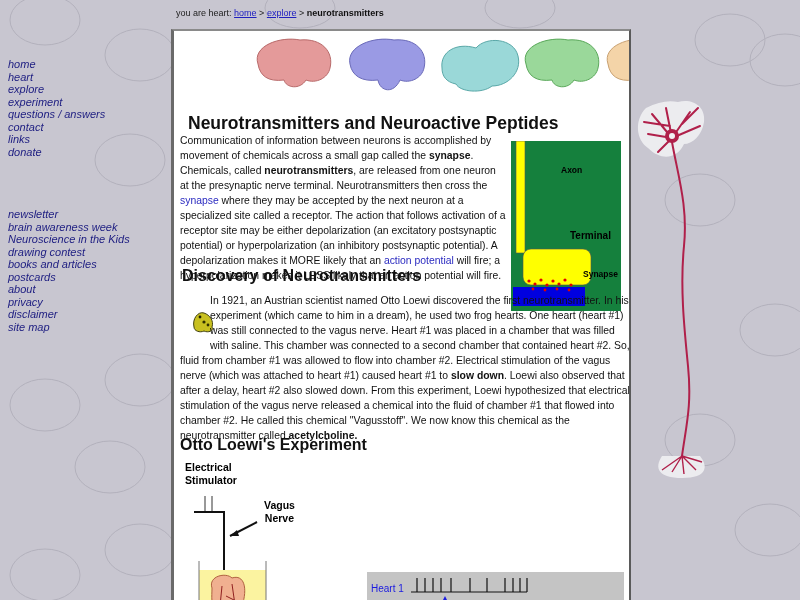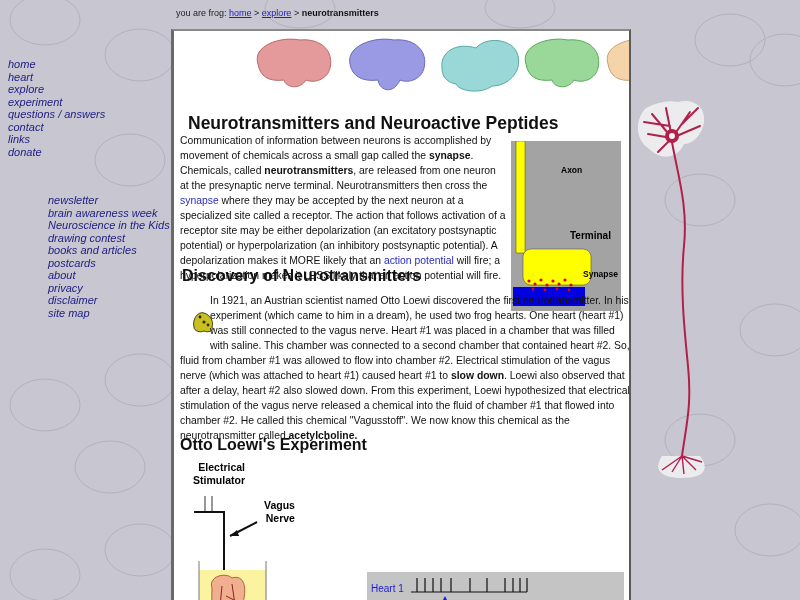--- a/index.html
+++ b/index.html
@@ -10,21 +10,21 @@
   }
   .bg-brain { position:absolute; opacity:0.35; }
   .breadcrumb {
     position:absolute; left:176px; top:8px; font-size:9px; color:#222;
   }
   .breadcrumb a { color:#2020c0; text-decoration:underline; }
   .breadcrumb .current { font-weight:bold; color:#111; }
   .nav { position:absolute; left:8px; font-size:11px; font-style:italic; line-height:12.5px; }
   .nav a { display:block; color:#1c1c80; text-decoration:none; }
   .nav1 { top:58px; }
-  .nav2 { top:194px;margin-left:40px; }
+  .nav2 { top:208px; }
   .frame {
     position:absolute; left:171px; top:29px; width:460px; height:580px;
     background:#fff; border-left:3px solid #6a6a6a; border-top:2px solid #8a8a8a;
     border-right:2px solid #5a5a5a; box-sizing:border-box; overflow:hidden;
   }
   .banner { position:relative; height:66px; }
   .banner .brain { position:absolute; top:3px; }
   .banner-title {
     position:absolute; left:114px; top:12px; font-size:22px; font-weight:bold; font-style:italic;
     color:#1a1a8a; letter-spacing:3px;
@@ -33,21 +33,21 @@
     margin:12px; position:absolute; left:2px; top:70px; font-size:17.5px; font-weight:bold; color:#111;
     white-space:nowrap;
   }
   .para {
     position:absolute; font-size:10.4px; line-height:15px; color:#111;
   }
   .para a { color:#2a2ac0; text-decoration:none; }
   .p1 { left:6px; top:102px; width:326px; }
   .h3 { position:absolute; font-size:16px; font-weight:bold; color:#111; }
   .p2 { left:6px; top:262px; width:450px; }
-  .syn-fig { position:absolute; left:337px; top:110px; width:110px; height:170px; background:#a3a3a3; }
+  .syn-fig { position:absolute; left:337px; top:110px; width:110px; height:170px; background:#15803d; }
   .frog { position:absolute; left:16px; top:278px; }
   .exp-fig { position:absolute; left:8px; top:425px; }
   .trace { position:absolute; left:193px; top:541px; width:257px; height:40px; background:#c4c4c4; }
   .trace-label { position:absolute; left:4px; top:11px; font-size:10px; font-weight:normal; color:#1a1ae0; }
   .neuron { position:absolute; left:632px; top:96px; }
 </style>
 </head>
 <body>
 
 <svg class="bg-brain" style="left:0;top:0" width="800" height="600">
@@ -65,21 +65,21 @@
     <ellipse cx="700" cy="200" rx="35" ry="26"></ellipse>
       <ellipse cx="775" cy="330" rx="35" ry="26"></ellipse>
     <ellipse cx="700" cy="440" rx="35" ry="26"></ellipse>
       <ellipse cx="770" cy="530" rx="35" ry="26"></ellipse>
     <ellipse cx="300" cy="8" rx="35" ry="20"></ellipse>
       <ellipse cx="520" cy="8" rx="35" ry="20"></ellipse>
   </g>
 </svg>
 
 <div class="breadcrumb">
-  <span>you are frog:</span>
+  <span>you are heart:</span>
   <a>home</a>
   <span>&gt;</span>
   <a>explore</a>
   <span>&gt;</span>
   <span class="current">neurotransmitters</span>
 </div>
 
 <nav class="nav nav1">
   <a>home</a>
   <a>heart</a>
@@ -164,25 +164,25 @@
   </svg>
 
   <div class="para p2">
     <div style="float:left;width:30px;height:48px;margin-top:12px"></div>
     <span>In 1921, an Austrian scientist named Otto Loewi discovered the first neurotransmitter. In his experiment (which came to him in a dream), he used two frog hearts. One heart (heart #1) was still connected to the vagus nerve. Heart #1 was placed in a chamber that was filled with saline. This chamber was connected to a second chamber that contained heart #2. So, fluid from chamber #1 was allowed to flow into chamber #2. Electrical stimulation of the vagus nerve (which was attached to heart #1) caused heart #1 to </span><b>slow down</b><span>. Loewi also observed that after a delay, heart #2 also slowed down. From this experiment, Loewi hypothesized that electrical stimulation of the vagus nerve released a chemical into the fluid of chamber #1 that flowed into chamber #2. He called this chemical "Vagusstoff". We now know this chemical as the neurotransmitter called </span><b>acetylcholine.</b>
   </div>
 
   <div class="h3" style="left:6px;top:405px">Otto Loewi's Experiment</div>
 
   <div class="exp-fig">
-    <div style="position:absolute;left:3px;top:5px;width:60px;text-align:right;font-size:10.5px;font-weight:bold;line-height:13px">
+    <div style="position:absolute;left:3px;top:5px;width:60px;text-align:left;font-size:10.5px;font-weight:bold;line-height:13px">
       <div>Electrical</div>
         <div>Stimulator</div>
     </div>
-    <div style="position:absolute;left:82px;top:43px;font-size:10.5px;font-weight:bold;line-height:13px;text-align:right">
+    <div style="position:absolute;left:82px;top:43px;font-size:10.5px;font-weight:bold;line-height:13px;text-align:center">
       <div>Vagus</div>
         <div>Nerve</div>
     </div>
     <svg width="200" height="150" style="position:absolute;left:0;top:0">
       <line x1="23" y1="40" x2="23" y2="56" stroke="#333"></line>
         <line x1="30" y1="40" x2="30" y2="56" stroke="#333"></line>
       <path d="M12 56 L42 56 L42 130" fill="none" stroke="#111" stroke-width="2"></path>
       <path d="M75 66 L48 80" stroke="#111" stroke-width="2"></path>
         <path d="M48 80 L55 74 L57 80Z" fill="#111"></path>
       <rect x="17" y="114" width="67" height="50" fill="#fbf3a0"></rect>

